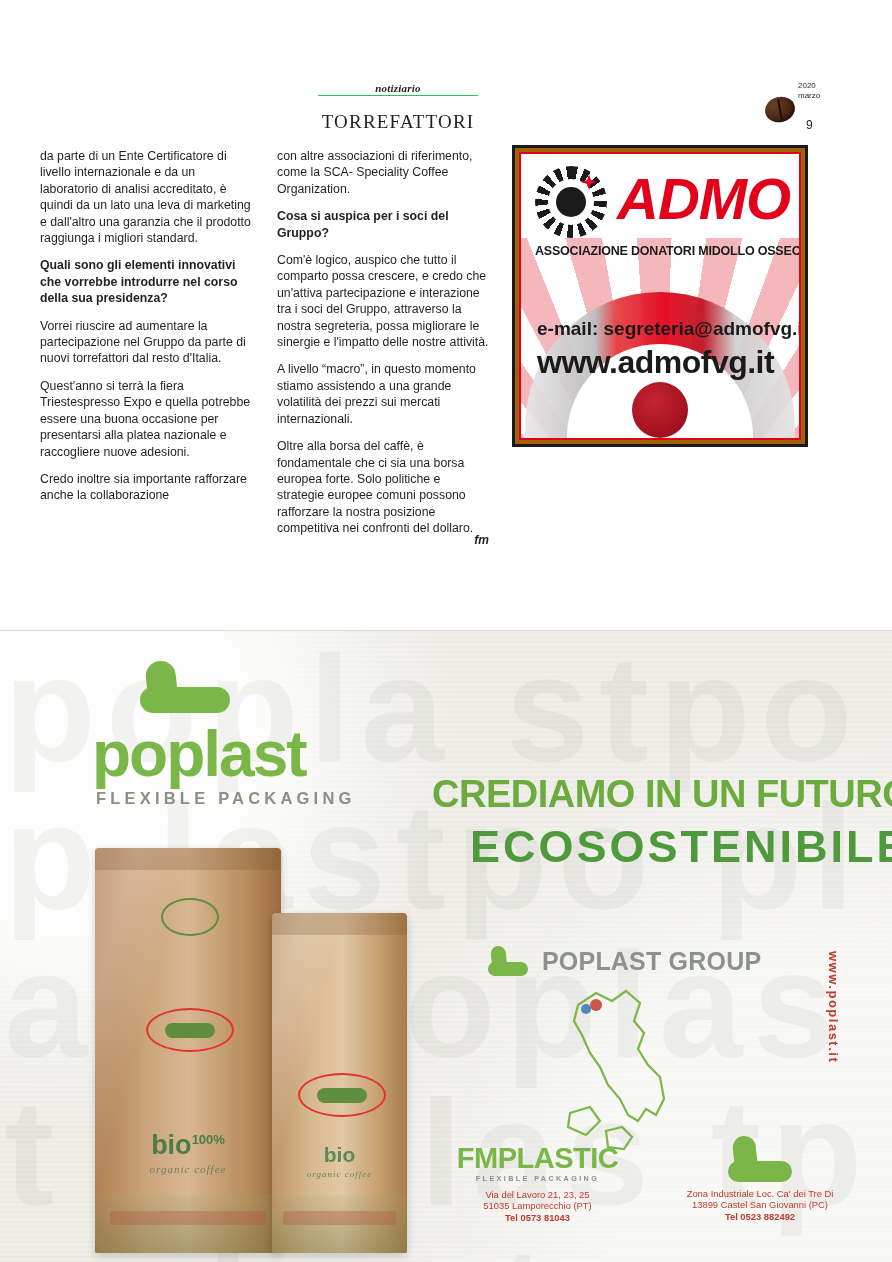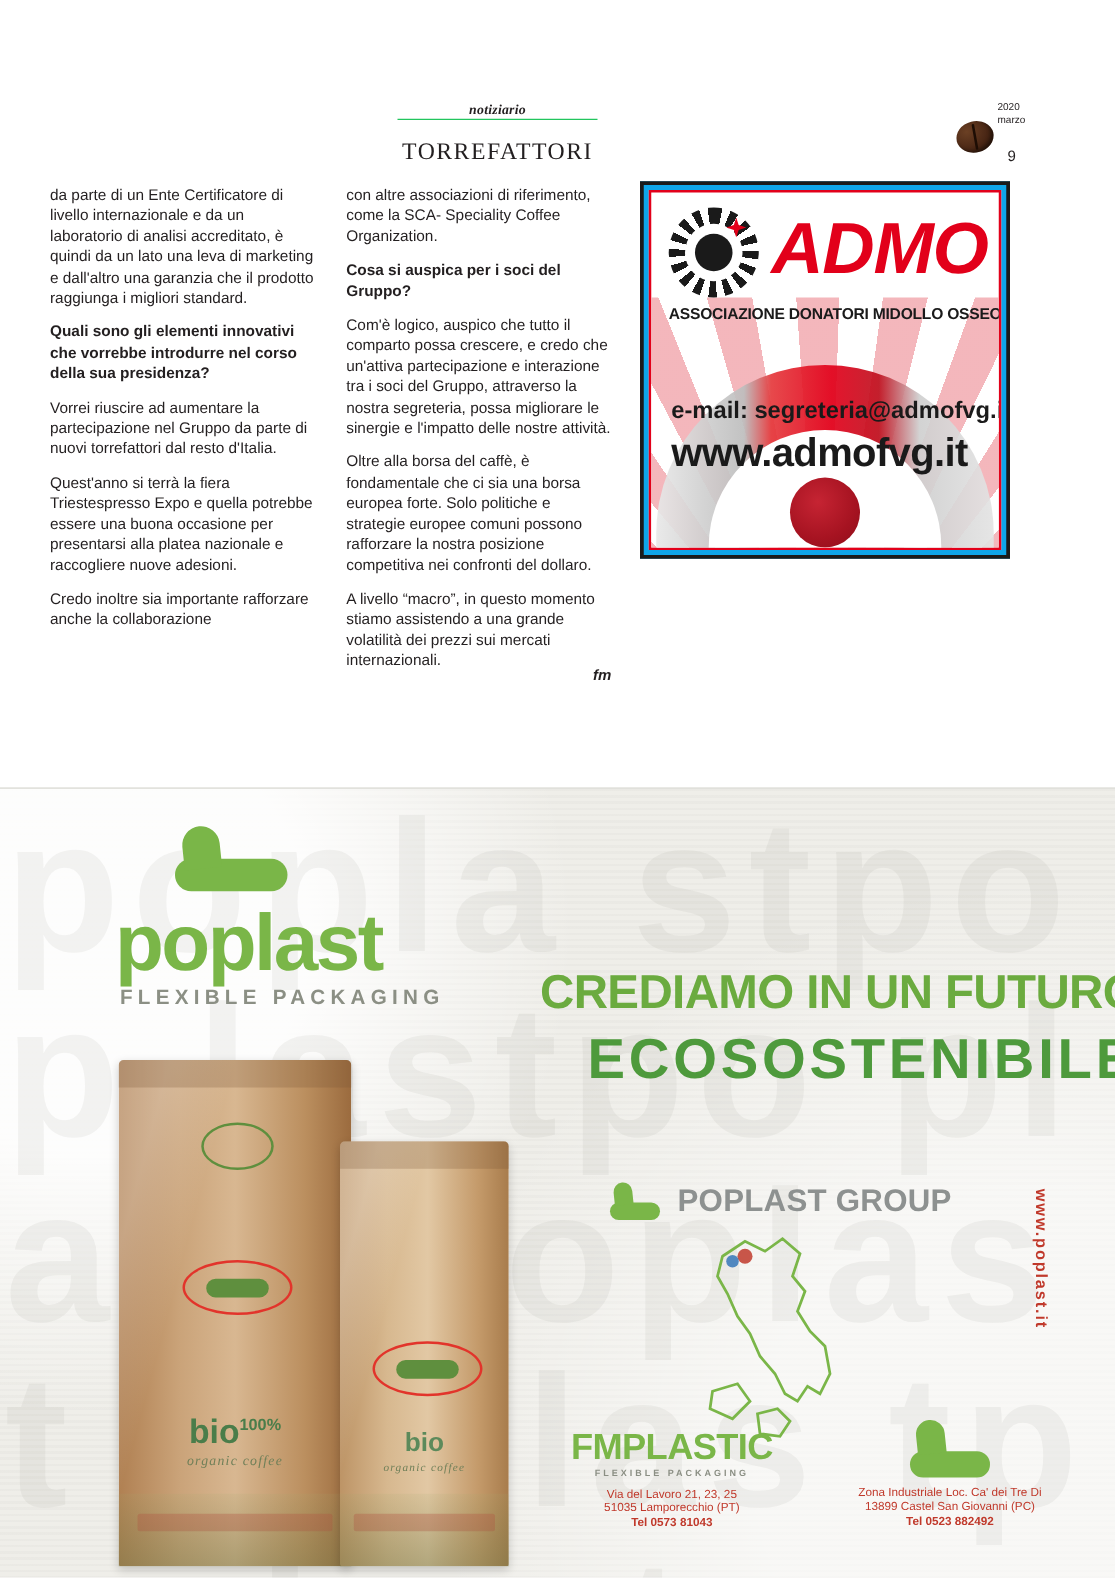--- a/index.html
+++ b/index.html
@@ -115,21 +115,21 @@
   }
 
   
   .admo {
     position: absolute;
     left: 512px;
     top: 145px;
     width: 296px;
     height: 302px;
     border: 3px solid #1a1a1a;
-    background: #0ea5e9;
+    background: #a16207;
     box-sizing: border-box;
     overflow: hidden;
   }
   .admo-inner {
     position: absolute;
     inset: 4px;
     border: 2px solid #e2001a;
     overflow: hidden;
     background: #ffffff;
   }
@@ -611,22 +611,22 @@
   <p class="q spacer-q">Quali sono gli elementi innovativi che vorrebbe introdurre nel corso della sua presidenza?</p>
   <p>Vorrei riuscire ad aumentare la partecipazione nel Gruppo da parte di nuovi torrefattori dal resto d'Italia.</p>
   <p>Quest'anno si terrà la fiera Triestespresso Expo e quella potrebbe essere una buona occasione per presentarsi alla platea nazionale e raccogliere nuove adesioni.</p>
   <p>Credo inoltre sia importante rafforzare anche la collaborazione</p>
 </div>
 
 <div class="col col-2">
   <p>con altre associazioni di riferimento, come la SCA- Speciality Coffee Organization.</p>
   <p class="q spacer-q">Cosa si auspica per i soci del Gruppo?</p>
   <p>Com'è logico, auspico che tutto il comparto possa crescere, e credo che un'attiva partecipazione e interazione tra i soci del Gruppo, attraverso la nostra segreteria, possa migliorare le sinergie e l'impatto delle nostre attività.</p>
+  <p>A livello “macro”, in questo momento stiamo assistendo a una grande volatilità dei prezzi sui mercati internazionali.</p>
   <p>Oltre alla borsa del caffè, è fondamentale che ci sia una borsa europea forte. Solo politiche e strategie europee comuni possono rafforzare la nostra posizione competitiva nei confronti del dollaro.</p>
-  <p>A livello “macro”, in questo momento stiamo assistendo a una grande volatilità dei prezzi sui mercati internazionali.</p>
   <div class="sign">fm</div>
 </div>
 
 <div class="admo">
   <div class="admo-inner">
     <div class="admo-rays"></div>
     <div class="admo-arc"></div>
     <div class="admo-arc-mask"></div>
     <div class="admo-dot"></div>
 

